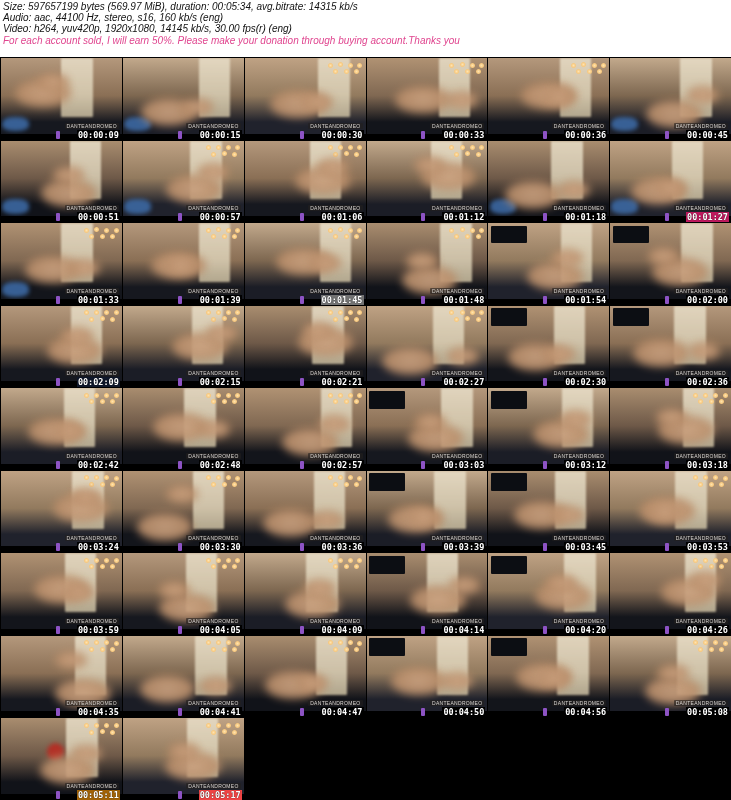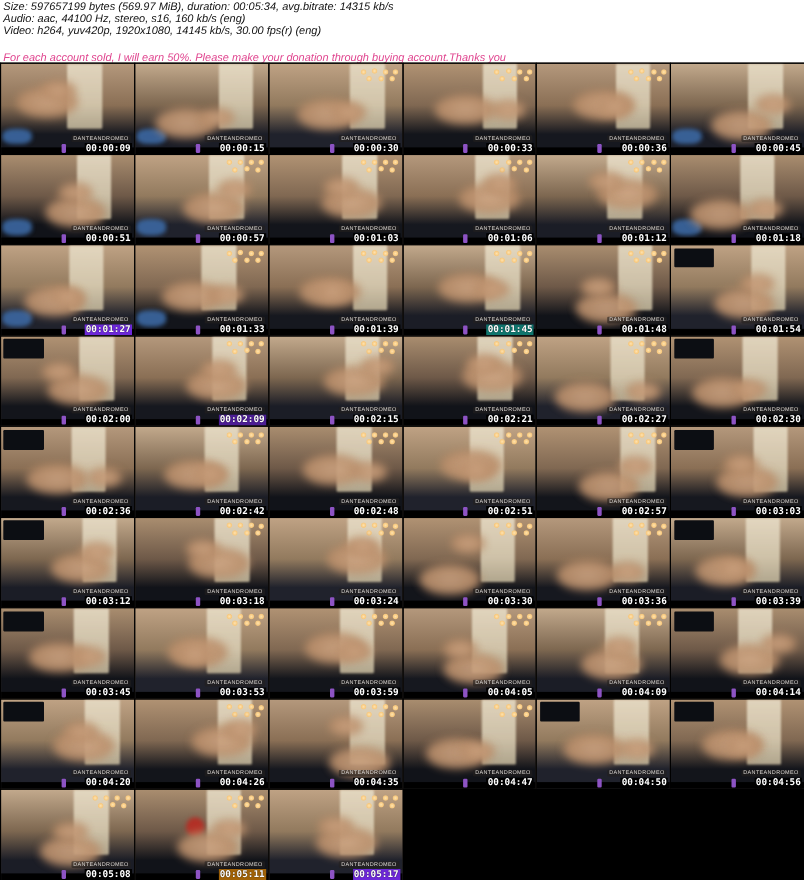--- a/index.html
+++ b/index.html
@@ -8,21 +8,21 @@
     font-family:"Liberation Sans","DejaVu Sans",sans-serif;
     position:relative;
   }
   
   .header{
     height:57px;box-sizing:border-box;padding:1px 0 0 3px;
     font-style:italic;font-size:10px;line-height:11.2px;color:#111;
     white-space:nowrap;
   }
   .header .line{display:block;}
-  .header .promo{font-weight:normal;margin-top:12px;}
+  .header .promo{font-weight:normal;}
   
   .grid{
     position:absolute;left:0;top:57px;width:731px;height:743px;
     display:grid;grid-template-columns:repeat(6,1fr);grid-template-rows:repeat(9,1fr);
     background:#000;
   }
   .cell{
     position:relative;overflow:hidden;background:#2a241e;
     border-left:1px solid #000;border-top:1px solid #000;box-sizing:border-box;
   }
@@ -218,40 +218,20 @@
         <i class="cloth"></i>
         <i class="fig1" style="left: 36%; top: 42%;"></i>
         <i class="fig2" style="left: 62%; top: 28%;"></i>
       </div>
       <div class="bar"></div>
       <span class="wm">DANTEANDROMEO</span>
       <i class="glyph" style="background: rgb(141, 83, 196); right: 62px;"></i>
       <span class="ts" style="color: rgb(255, 255, 255); background-color: rgb(0, 0, 0);">00:00:57</span>
     </div>
     <div class="cell">
-      <div class="ph" style="background: linear-gradient(rgb(176, 146, 115) 0%, rgb(128, 104, 82) 46%, rgb(19, 21, 27) 78%, rgb(19, 21, 27) 100%);">
-        <i class="door" style="left: 55%;"></i>
-        <i class="bulbs">
-          <i></i>
-          <i></i>
-          <i></i>
-          <i></i>
-          <i></i>
-          <i></i>
-          <i></i>
-        </i>
-        <i class="fig1" style="left: 39%; top: 37%;"></i>
-        <i class="fig2" style="left: 41%; top: 25%;"></i>
-      </div>
-      <div class="bar"></div>
-      <span class="wm">DANTEANDROMEO</span>
-      <i class="glyph" style="background: rgb(141, 83, 196); right: 62px;"></i>
-      <span class="ts" style="color: rgb(255, 255, 255); background-color: rgb(0, 0, 0);">00:01:03</span>
-    </div>
-    <div class="cell">
       <div class="ph" style="background: linear-gradient(rgb(180, 152, 124) 0%, rgb(138, 111, 85) 46%, rgb(22, 24, 31) 78%, rgb(22, 24, 31) 100%);">
         <i class="door" style="left: 54%;"></i>
         <i class="bulbs">
           <i></i>
           <i></i>
           <i></i>
           <i></i>
           <i></i>
           <i></i>
           <i></i>
@@ -299,21 +279,21 @@
     <div class="cell">
       <div class="ph" style="background: linear-gradient(rgb(191, 162, 132) 0%, rgb(146, 122, 94) 46%, rgb(32, 34, 44) 78%, rgb(32, 34, 44) 100%);">
         <i class="door" style="left: 51%;"></i>
         <i class="cloth"></i>
         <i class="fig1" style="left: 17%; top: 45%;"></i>
         <i class="fig2" style="left: 37%; top: 47%;"></i>
       </div>
       <div class="bar"></div>
       <span class="wm">DANTEANDROMEO</span>
       <i class="glyph" style="background: rgb(141, 83, 196); right: 62px;"></i>
-      <span class="ts" style="color: rgb(255, 255, 255); background-color: #6d28d9;">00:01:27</span>
+      <span class="ts" style="color: rgb(255, 255, 255); background-color: #be185d;">00:01:27</span>
     </div>
     <div class="cell">
       <div class="ph" style="background: linear-gradient(rgb(176, 146, 115) 0%, rgb(128, 104, 82) 46%, rgb(19, 21, 27) 78%, rgb(19, 21, 27) 100%);">
         <i class="door" style="left: 50%;"></i>
         <i class="bulbs">
           <i></i>
           <i></i>
           <i></i>
           <i></i>
           <i></i>
@@ -360,21 +340,21 @@
           <i></i>
           <i></i>
           <i></i>
         </i>
         <i class="fig1" style="left: 26%; top: 30%;"></i>
         <i class="fig2" style="left: 54%; top: 38%;"></i>
       </div>
       <div class="bar"></div>
       <span class="wm">DANTEANDROMEO</span>
       <i class="glyph" style="background: rgb(141, 83, 196); right: 62px;"></i>
-      <span class="ts" style="color: rgb(255, 255, 255); background-color: #0f766e;">00:01:45</span>
+      <span class="ts" style="color: rgb(255, 255, 255); background-color: #737373;">00:01:45</span>
     </div>
     <div class="cell">
       <div class="ph" style="background: linear-gradient(rgb(169, 141, 111) 0%, rgb(110, 89, 72) 46%, rgb(17, 19, 25) 78%, rgb(17, 19, 25) 100%);">
         <i class="door" style="left: 61%;"></i>
         <i class="bulbs">
           <i></i>
           <i></i>
           <i></i>
           <i></i>
           <i></i>
@@ -424,21 +404,21 @@
           <i></i>
           <i></i>
           <i></i>
         </i>
         <i class="fig1" style="left: 38%; top: 38%;"></i>
         <i class="fig2" style="left: 50%; top: 26%;"></i>
       </div>
       <div class="bar"></div>
       <span class="wm">DANTEANDROMEO</span>
       <i class="glyph" style="background: rgb(141, 83, 196); right: 62px;"></i>
-      <span class="ts" style="color: rgb(255, 255, 255); background-color: #4c1d95;">00:02:09</span>
+      <span class="ts" style="color: rgb(255, 255, 255); background-color: #0f172a;">00:02:09</span>
     </div>
     <div class="cell">
       <div class="ph" style="background: linear-gradient(rgb(194, 169, 140) 0%, rgb(125, 103, 80) 46%, rgb(27, 29, 38) 78%, rgb(27, 29, 38) 100%);">
         <i class="door" style="left: 57%;"></i>
         <i class="bulbs">
           <i></i>
           <i></i>
           <i></i>
           <i></i>
           <i></i>
@@ -551,40 +531,20 @@
         </i>
         <i class="fig1" style="left: 25%; top: 31%;"></i>
         <i class="fig2" style="left: 63%; top: 39%;"></i>
       </div>
       <div class="bar"></div>
       <span class="wm">DANTEANDROMEO</span>
       <i class="glyph" style="background: rgb(141, 83, 196); right: 62px;"></i>
       <span class="ts" style="color: rgb(255, 255, 255); background-color: rgb(0, 0, 0);">00:02:48</span>
     </div>
     <div class="cell">
-      <div class="ph" style="background: linear-gradient(rgb(191, 162, 132) 0%, rgb(146, 122, 94) 46%, rgb(32, 34, 44) 78%, rgb(32, 34, 44) 100%);">
-        <i class="door" style="left: 50%;"></i>
-        <i class="bulbs">
-          <i></i>
-          <i></i>
-          <i></i>
-          <i></i>
-          <i></i>
-          <i></i>
-          <i></i>
-        </i>
-        <i class="fig1" style="left: 28%; top: 26%;"></i>
-        <i class="fig2" style="left: 42%; top: 36%;"></i>
-      </div>
-      <div class="bar"></div>
-      <span class="wm">DANTEANDROMEO</span>
-      <i class="glyph" style="background: rgb(141, 83, 196); right: 62px;"></i>
-      <span class="ts" style="color: rgb(255, 255, 255); background-color: rgb(0, 0, 0);">00:02:51</span>
-    </div>
-    <div class="cell">
       <div class="ph" style="background: linear-gradient(rgb(176, 146, 115) 0%, rgb(128, 104, 82) 46%, rgb(19, 21, 27) 78%, rgb(19, 21, 27) 100%);">
         <i class="door" style="left: 63%;"></i>
         <i class="bulbs">
           <i></i>
           <i></i>
           <i></i>
           <i></i>
           <i></i>
           <i></i>
           <i></i>
@@ -861,20 +821,40 @@
           <i></i>
           <i></i>
         </i>
         <i class="fig1" style="left: 45%; top: 53%;"></i>
         <i class="fig2" style="left: 45%; top: 19%;"></i>
       </div>
       <div class="bar"></div>
       <span class="wm">DANTEANDROMEO</span>
       <i class="glyph" style="background: rgb(141, 83, 196); right: 62px;"></i>
       <span class="ts" style="color: rgb(255, 255, 255); background-color: rgb(0, 0, 0);">00:04:35</span>
+    </div>
+    <div class="cell">
+      <div class="ph" style="background: linear-gradient(rgb(194, 169, 140) 0%, rgb(125, 103, 80) 46%, rgb(27, 29, 38) 78%, rgb(27, 29, 38) 100%);">
+        <i class="door" style="left: 60%;"></i>
+        <i class="bulbs">
+          <i></i>
+          <i></i>
+          <i></i>
+          <i></i>
+          <i></i>
+          <i></i>
+          <i></i>
+        </i>
+        <i class="fig1" style="left: 14%; top: 48%;"></i>
+        <i class="fig2" style="left: 64%; top: 50%;"></i>
+      </div>
+      <div class="bar"></div>
+      <span class="wm">DANTEANDROMEO</span>
+      <i class="glyph" style="background: rgb(141, 83, 196); right: 62px;"></i>
+      <span class="ts" style="color: rgb(255, 255, 255); background-color: rgb(0, 0, 0);">00:04:41</span>
     </div>
     <div class="cell">
       <div class="ph" style="background: linear-gradient(rgb(169, 141, 111) 0%, rgb(110, 89, 72) 46%, rgb(17, 19, 25) 78%, rgb(17, 19, 25) 100%);">
         <i class="door" style="left: 59%;"></i>
         <i class="bulbs">
           <i></i>
           <i></i>
           <i></i>
           <i></i>
           <i></i>
@@ -965,15 +945,15 @@
           <i></i>
           <i></i>
           <i></i>
         </i>
         <i class="fig1" style="left: 35%; top: 41%;"></i>
         <i class="fig2" style="left: 37%; top: 29%;"></i>
       </div>
       <div class="bar"></div>
       <span class="wm">DANTEANDROMEO</span>
       <i class="glyph" style="background: rgb(141, 83, 196); right: 62px;"></i>
-      <span class="ts" style="color: rgb(255, 255, 255); background-color: #6d28d9;">00:05:17</span>
+      <span class="ts" style="color: rgb(255, 255, 255); background-color: #ef4444;">00:05:17</span>
     </div>
   </div>
 
 </body></html>

